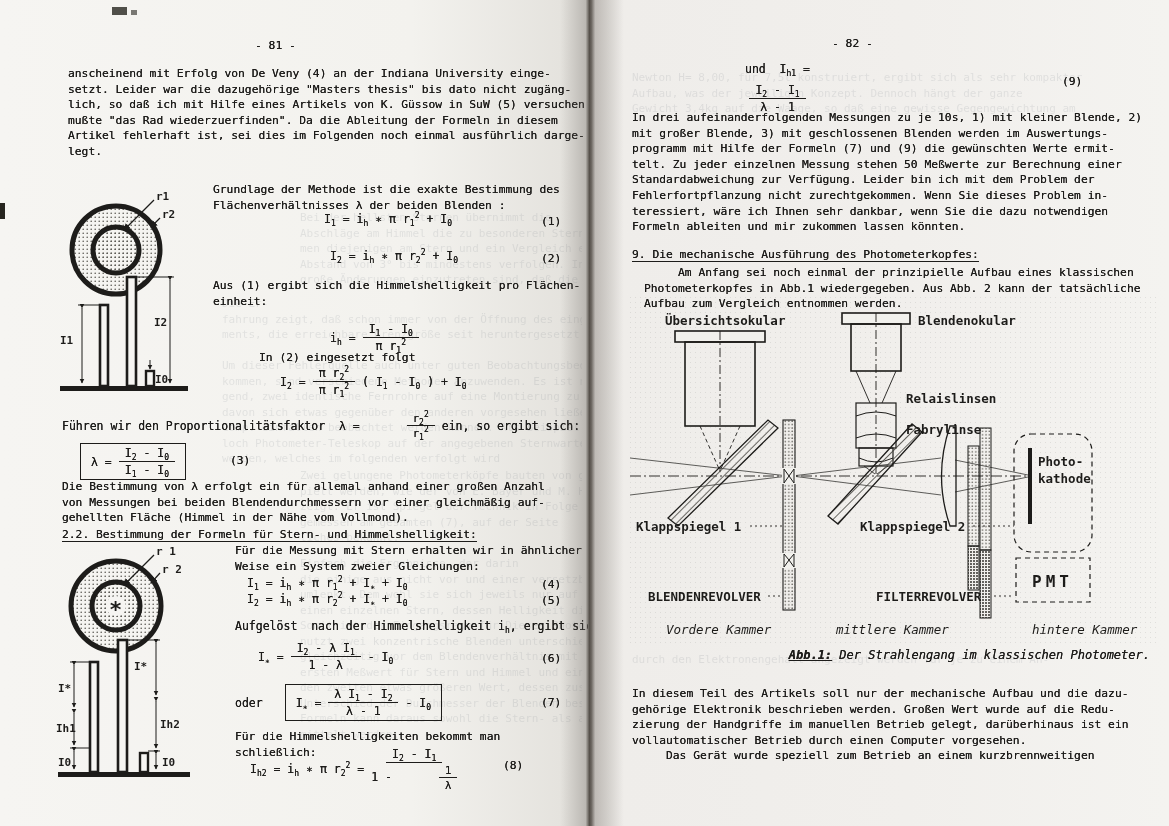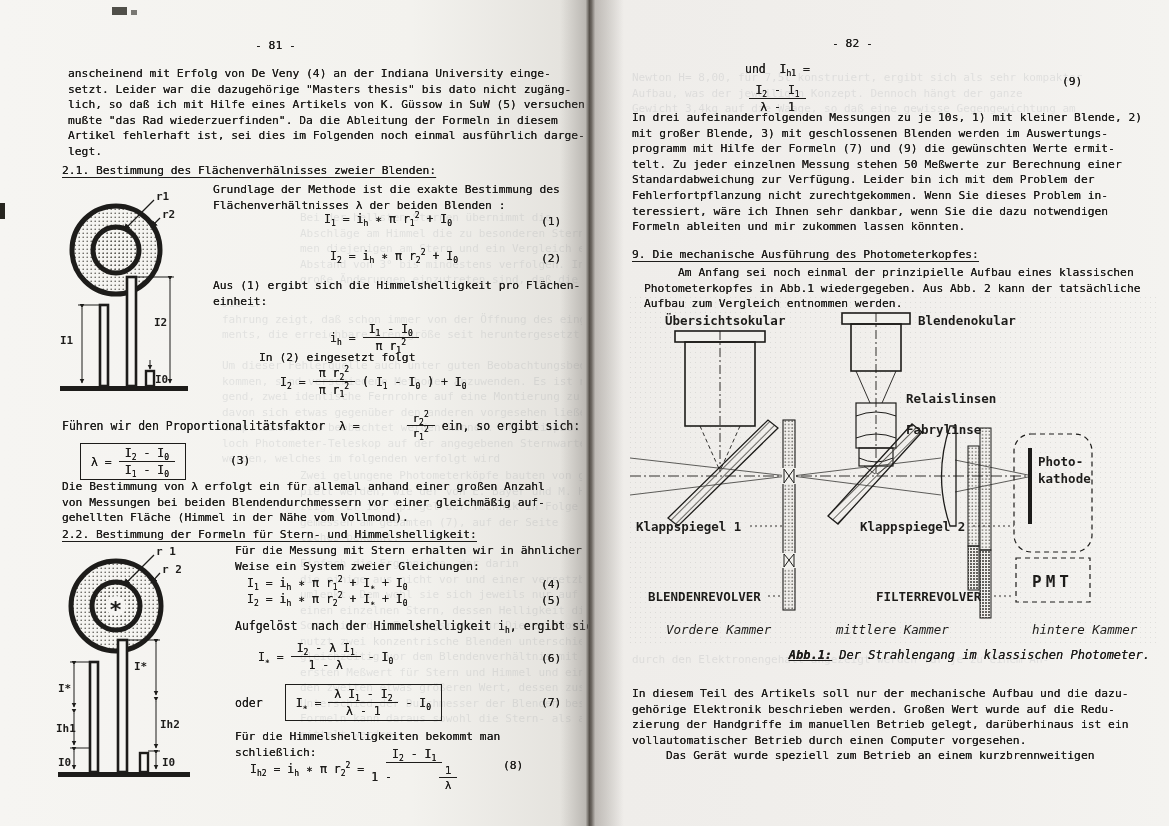--- a/index.html
+++ b/index.html
@@ -85,21 +85,20 @@
 
     <div class="t" style="left:255px;top:38px;">- 81 -</div>
 
     <div class="t" style="left:68px;top:66px;width:522px;">anscheinend mit Erfolg von De Veny (4) an der Indiana University einge-
 setzt. Leider war die dazugehörige "Masters thesis" bis dato nicht zugäng-
 lich, so daß ich mit Hilfe eines Artikels von K. Güssow in SuW (5) versuchen
 mußte "das Rad wiederzuerfinden". Da die Ableitung der Formeln in diesem
 Artikel fehlerhaft ist, sei dies im Folgenden noch einmal ausführlich darge-
 legt.</div>
 
-    <div class="t hd" style="left:62px;top:163px;">2.1. Bestimmung des Flächenverhälnisses zweier Blenden:</div>
 
     <div class="t" style="left:213px;top:182px;width:372px;">Grundlage der Methode ist die exakte Bestimmung des
 Flächenverhältnisses λ der beiden Blenden :</div>
 
     <svg style="position:absolute;left:58px;top:188px;" width="158" height="112" viewBox="0 0 158 112">
       <defs>
         <pattern id="c1d" width="4" height="4" patternUnits="userSpaceOnUse">
             <circle cx="1.2" cy="1.2" r=".8" fill="#57554f"></circle>
           </pattern>
         <marker id="c1a" markerWidth="7" markerHeight="7" refX="5" refY="3" orient="auto">

